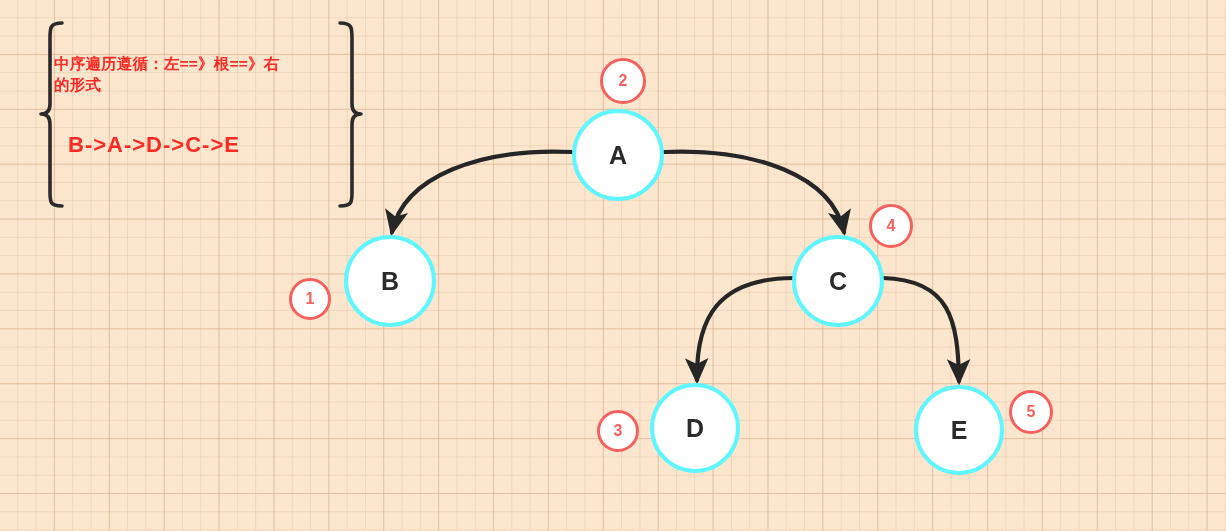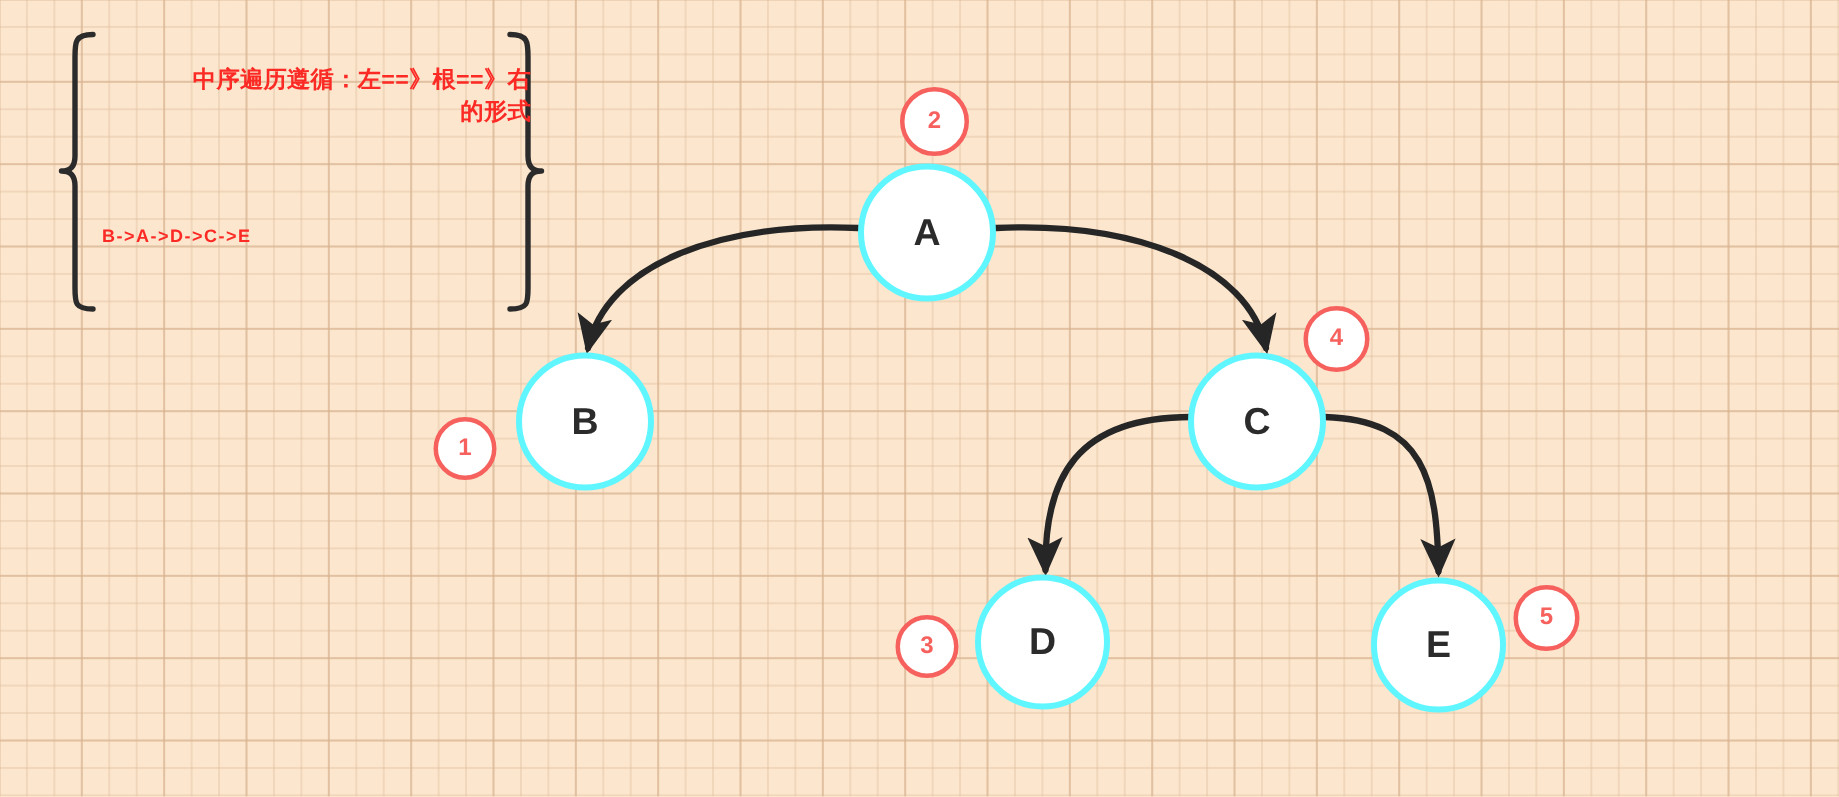--- a/index.html
+++ b/index.html
@@ -92,26 +92,26 @@
     position: absolute;
     left: 18px;
     width: 300px;
     color: #fc2a25;
     font-weight: bold;
     font-size: 15.5px;
     line-height: 21px;
     letter-spacing: 0.2px;
     white-space: pre-line;
   }
-  #note-1 { top: 27px; text-align: right; }
+  #note-1 { top: 37px; }
   #note-2 { top: 110px; }
   #note-3 {
-    top: 131px;
+    top: 118px;
     left: 32px;
-    font-size: 12px;
+    font-size: 22px;
     letter-spacing: 1px;
   }
 </style>
 </head>
 <body>
 
 <div id="canvas">
 
   <svg id="edges" viewBox="0 0 1226 531" xmlns="http://www.w3.org/2000/svg">
     <defs>

